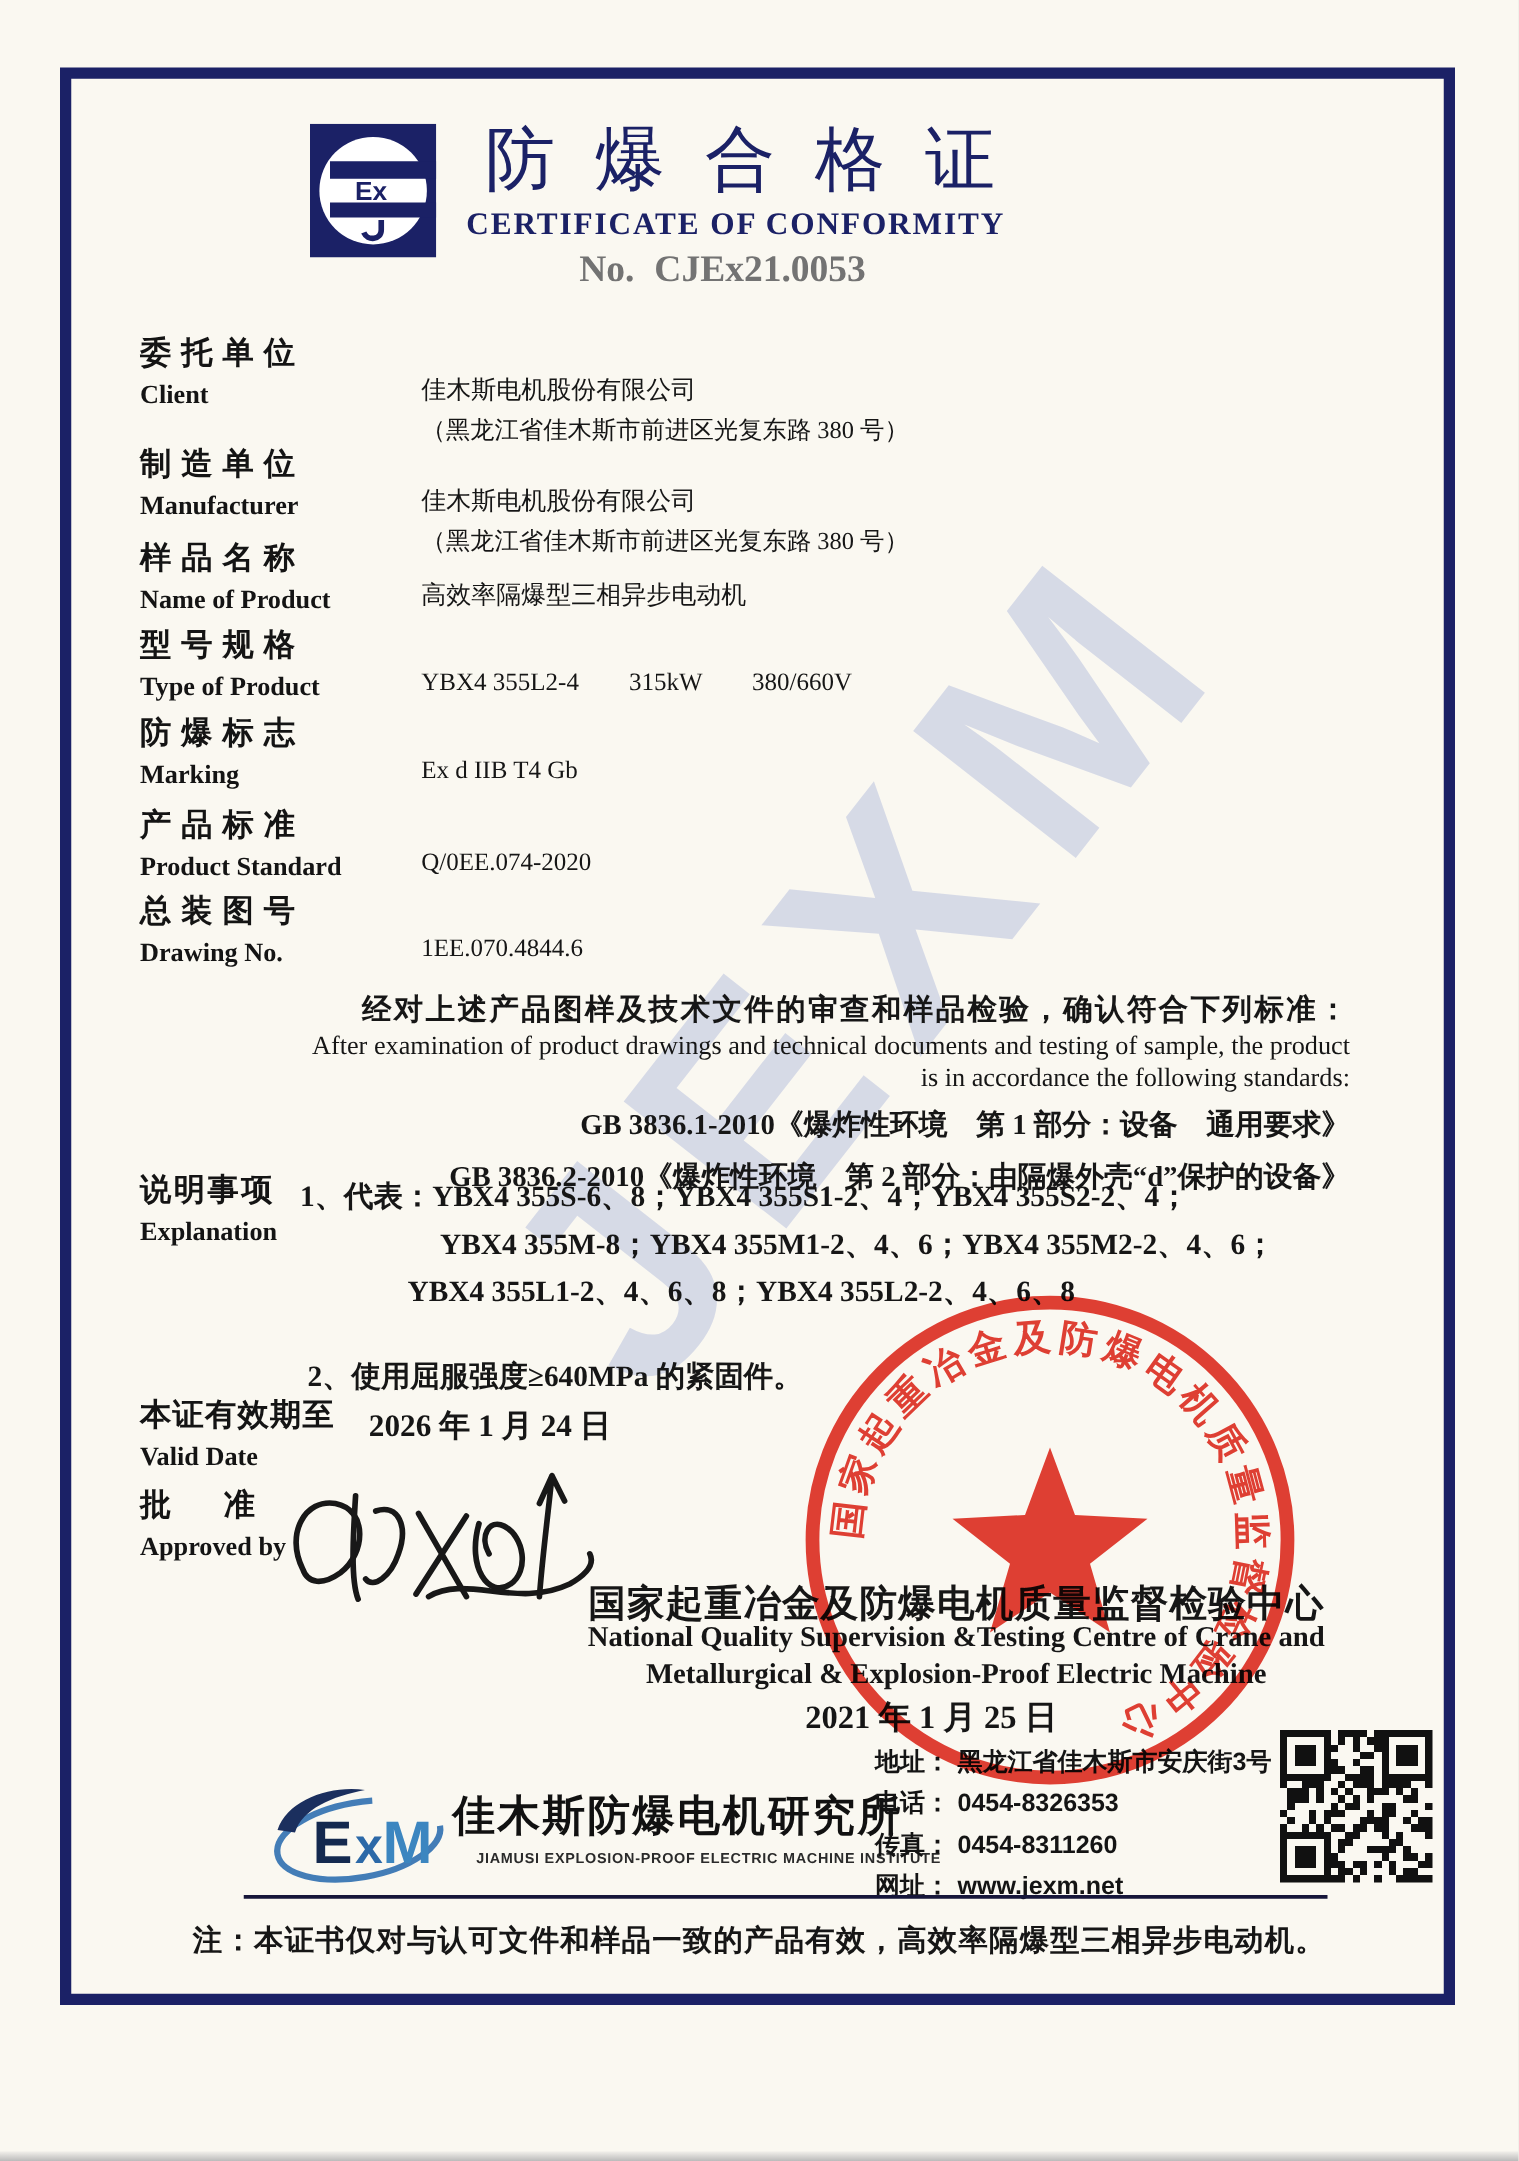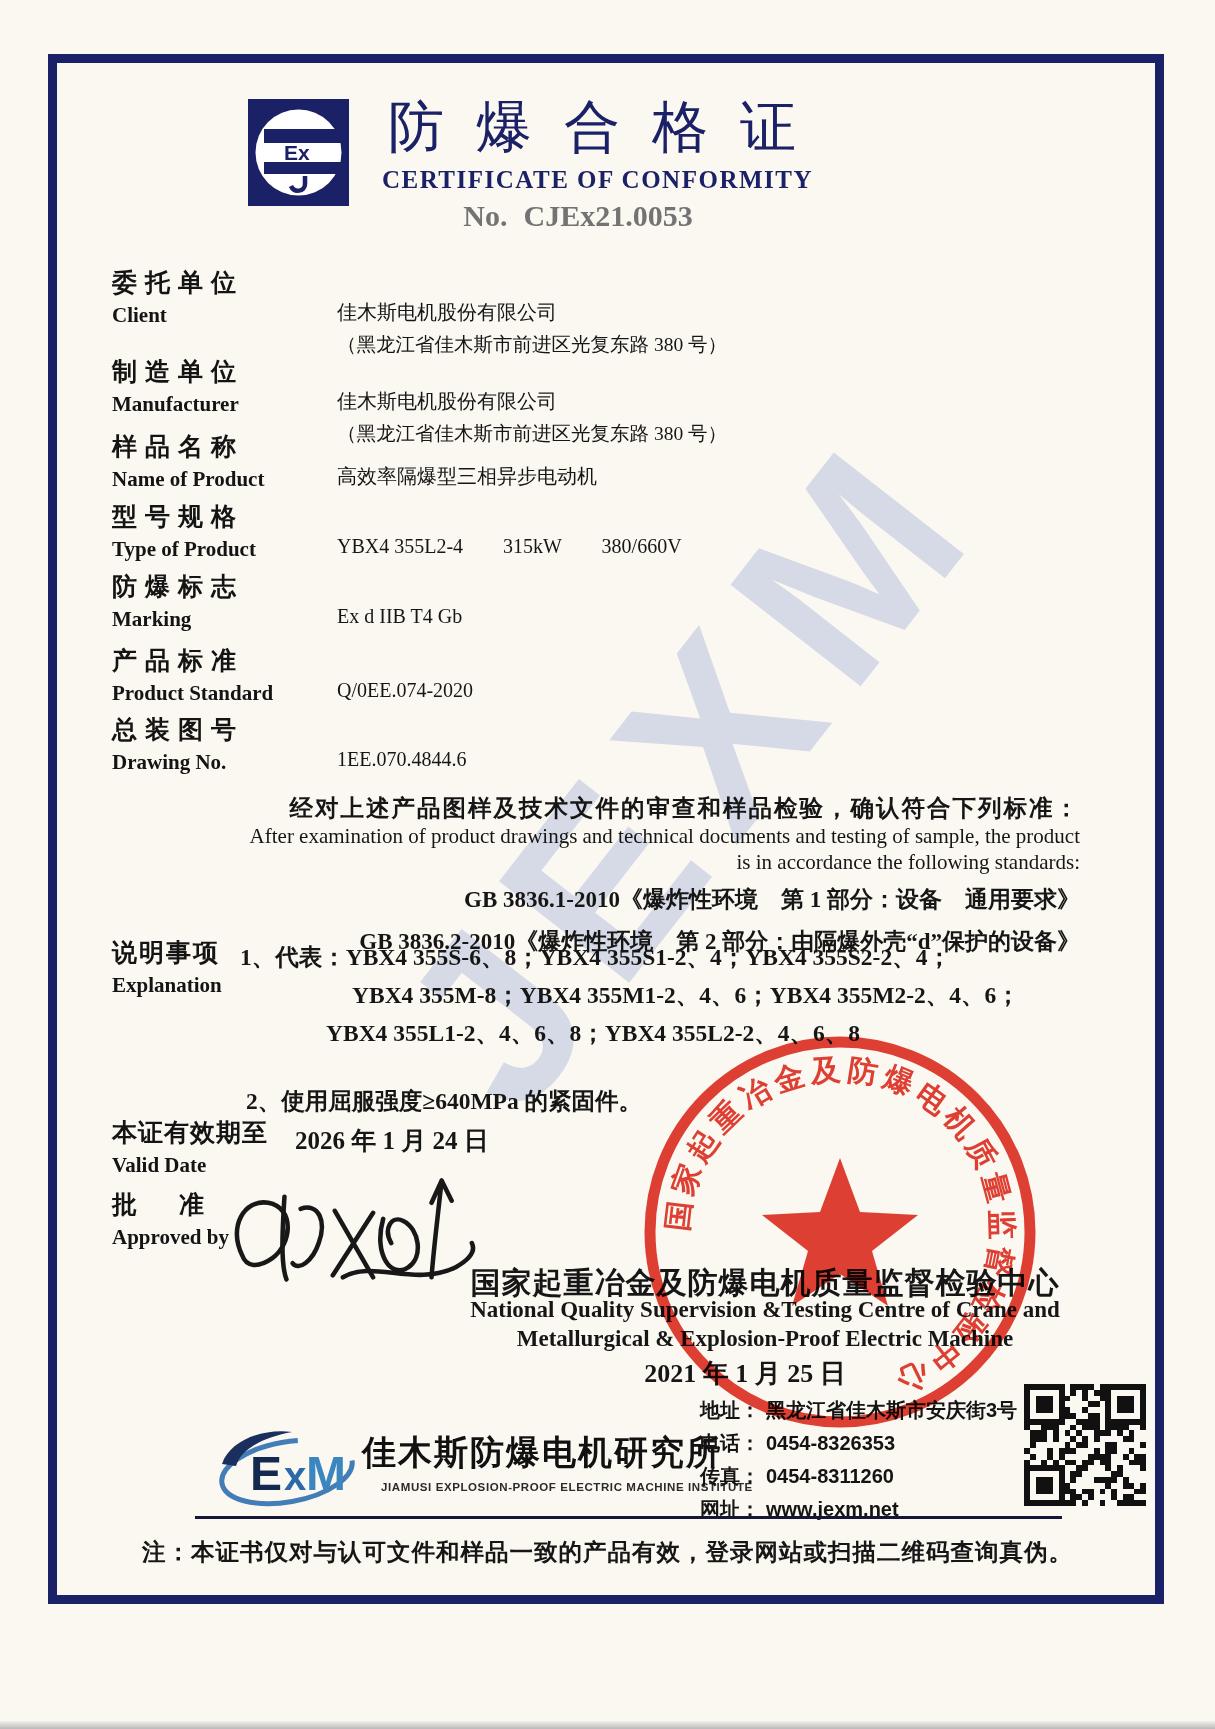--- a/index.html
+++ b/index.html
@@ -9,21 +9,21 @@
   
   .frame{left:48px;top:54px;width:1116px;height:1550px;border:9px solid #1b2166;box-sizing:border-box;z-index:1;}
   
   .watermark{left:300px;top:595px;width:780px;height:350px;display:flex;align-items:center;justify-content:center;
              transform:rotate(-52deg);font-size:240px;font-weight:700;letter-spacing:28px;
              color:#8e9dd2;opacity:.32;z-index:0;font-family:"Liberation Sans",sans-serif;}
   
   .ex-mark{left:248px;top:99px;width:101px;height:107px;z-index:2;}
   .title-cn{left:373px;top:90px;width:470px;text-align:center;font-size:56px;font-weight:400;color:#1b2166;
             letter-spacing:32px;z-index:2;white-space:nowrap;}
-  .title-en{left:373px;top:166px;width:440px;text-align:right;font-size:25px;font-weight:700;color:#1b2166;
+  .title-en{left:373px;top:166px;width:440px;text-align:left;font-size:25px;font-weight:700;color:#1b2166;
             letter-spacing:1.5px;z-index:2;white-space:nowrap;}
   .cert-no{left:358px;top:199px;width:440px;text-align:center;font-size:30px;font-weight:700;color:#737373;z-index:2;}
   .cert-no .num{margin-left:16px;}
   
   .frow{left:0;width:1215px;z-index:2;}
   .flabel{position:absolute;left:112px;top:0;}
   .fvalue{position:absolute;left:337px;top:2px;width:760px;}
   .label-cn{font-size:25px;font-weight:600;letter-spacing:8px;line-height:34px;color:#141414;white-space:nowrap;}
   .label-en{font-size:21px;font-weight:700;line-height:30px;color:#141414;white-space:nowrap;}
   .val{font-size:20px;font-weight:400;line-height:33px;white-space:nowrap;margin-top:28px;}
@@ -462,16 +462,16 @@
         <rect x="10" y="20" width="1" height="1"></rect>
         <rect x="13" y="20" width="1" height="1"></rect>
         <rect x="16" y="20" width="1" height="1"></rect>
         <rect x="17" y="20" width="1" height="1"></rect>
         <rect x="18" y="20" width="1" height="1"></rect>
         <rect x="19" y="20" width="1" height="1"></rect>
         <rect x="20" y="20" width="1" height="1"></rect>
       </svg></div>
 
   <div class="abs sep-line"></div>
-  <div class="abs foot-note">注：本证书仅对与认可文件和样品一致的产品有效，登录网站或扫描二维码查询真伪。</div>
+  <div class="abs foot-note">注：本证书仅对与认可文件和样品一致的产品有效，高效率隔爆型三相异步电动机。</div>
   <div class="abs scan-edge"></div>
 
 </div>
 
 </body></html>

